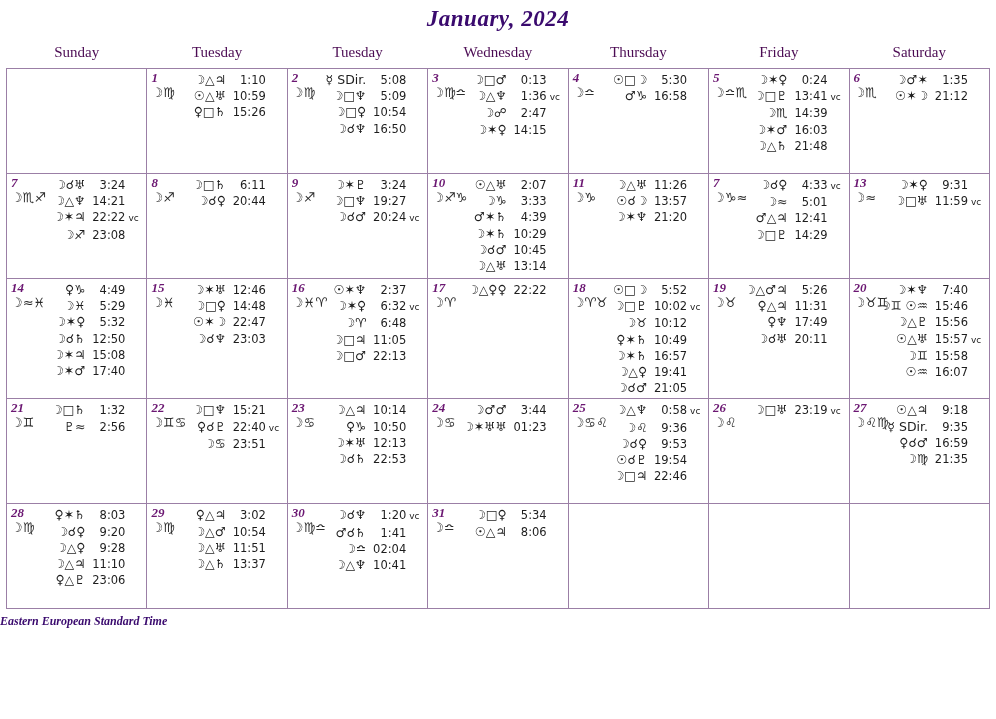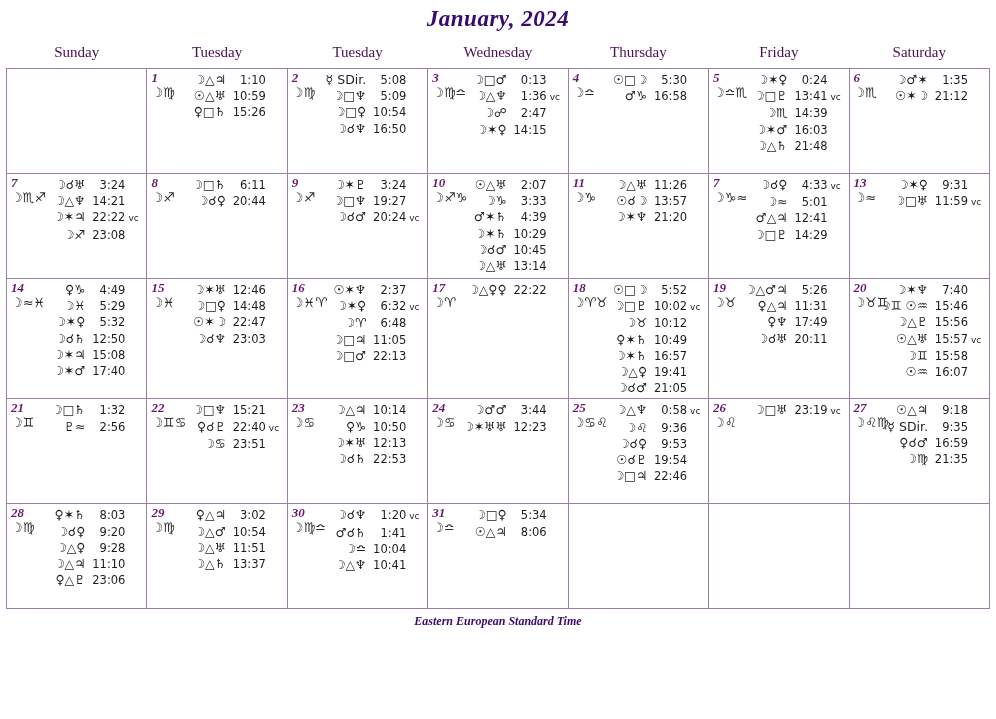--- a/index.html
+++ b/index.html
@@ -116,21 +116,21 @@
   .ev .vc {
     font-family: "DejaVu Sans", sans-serif;
     font-size: 9px;
     color: #1d1d1d;
     flex: 0 0 auto;
     width: 14px;
     text-align: left;
     padding-left: 3px;
   }
   .footer {
-    text-align: center;
+    text-align: left;
     font-family: "Liberation Serif", serif;
     font-style: italic;
     font-weight: bold;
     font-size: 12px;
     color: #3a0a6e;
     margin-top: 5px;
   }
 </style>
 </head>
 <body>
@@ -781,21 +781,21 @@
               <div class="daynum">24</div>
               <div class="moon">☽♋</div>
               <div class="events">
                 <div class="ev">
                   <span class="sym">☽♂♂</span>
                   <span class="tm">3:44</span>
                   <span class="vc"></span>
                 </div>
                 <div class="ev">
                   <span class="sym">☽✶♅♅</span>
-                  <span class="tm">12:23</span>
+                  <span class="tm">01:23</span>
                   <span class="vc"></span>
                 </div>
               </div>
             </div>
           </td>
           <td class="">
             <div class="cell-inner">
               <div class="daynum">25</div>
               <div class="moon">☽♋♌</div>
               <div class="events">
@@ -941,21 +941,21 @@
                   <span class="tm">1:20</span>
                   <span class="vc">vc</span>
                 </div>
                 <div class="ev">
                   <span class="sym">♂☌♄</span>
                   <span class="tm">1:41</span>
                   <span class="vc"></span>
                 </div>
                 <div class="ev">
                   <span class="sym">☽≏</span>
-                  <span class="tm">10:04</span>
+                  <span class="tm">02:04</span>
                   <span class="vc"></span>
                 </div>
                 <div class="ev">
                   <span class="sym">☽△♆</span>
                   <span class="tm">10:41</span>
                   <span class="vc"></span>
                 </div>
               </div>
             </div>
           </td>

